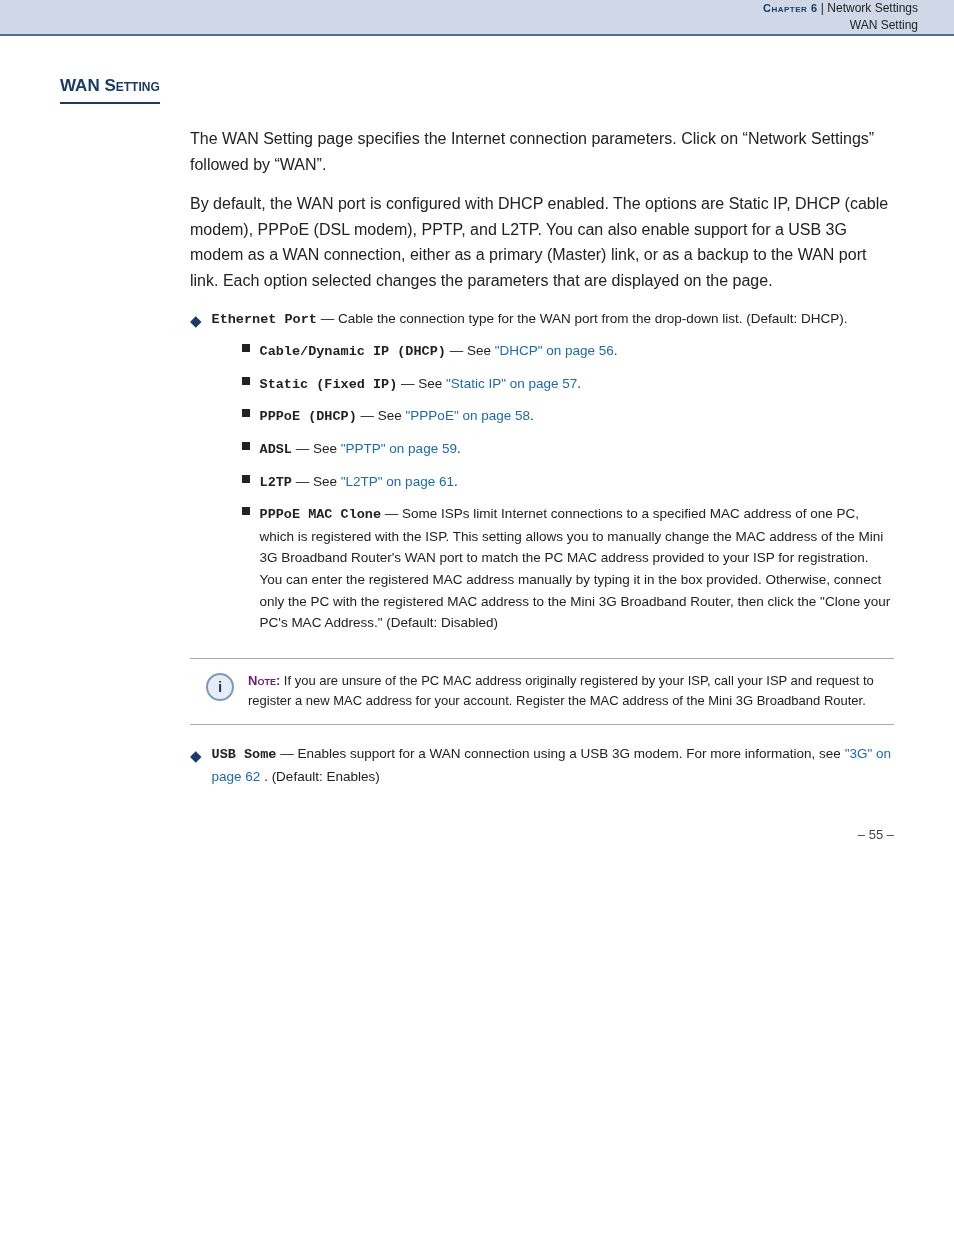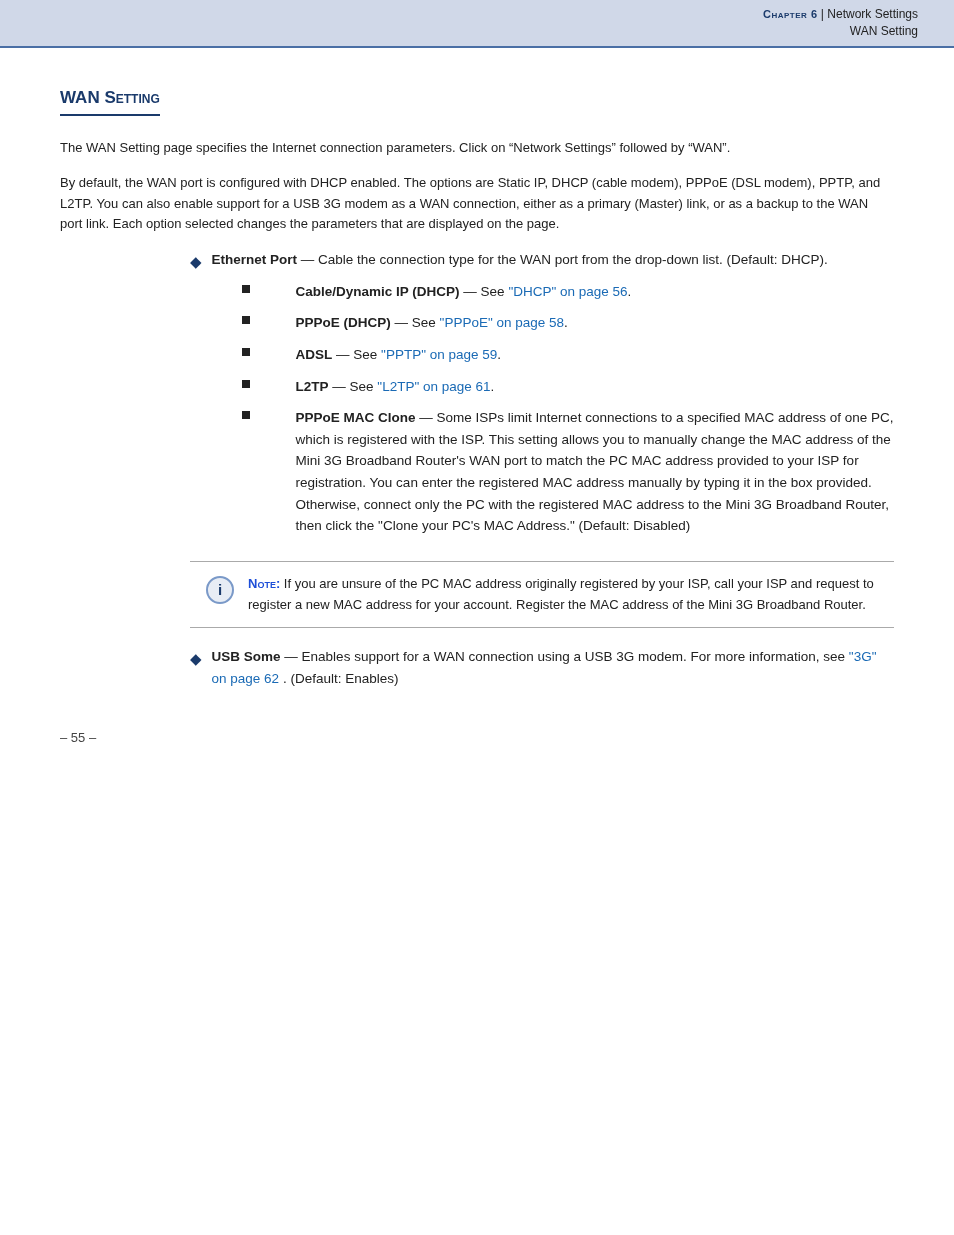--- a/index.html
+++ b/index.html
@@ -8,21 +8,21 @@
       font-size: 13.5px;
       color: #222;
       background: #fff;
       width: 954px;
       min-height: 1235px;
     }
 
     
     .header-bar {
       background: #d0d8e8;
-      height: 48px;
+      height: 36px;
       display: flex;
       align-items: center;
       justify-content: flex-end;
       padding-right: 36px;
       border-bottom: 2px solid #4a6fa5;
     }
     .header-chapter {
       font-size: 12px;
       color: #222;
       text-align: right;
@@ -48,23 +48,24 @@
       color: #1a3a6b;
       font-variant: small-caps;
       border-bottom: 2px solid #1a3a6b;
       padding-bottom: 6px;
       margin-bottom: 22px;
       display: inline-block;
     }
 
     
     .body-text {
-      line-height: 1.6;
-      color: #222;
-      font-size: 13px;
+      margin-left: 130px;
+      line-height: 1.6;
+      color: #222;
+      font-size: 16px;
     }
 
     .body-text p {
       margin-bottom: 14px;
     }
 
     
     .bullet-list {
       margin-left: 130px;
       margin-bottom: 10px;
@@ -89,21 +90,20 @@
     
     .sub-bullet-list {
       margin-left: 30px;
       margin-top: 10px;
     }
     .sub-bullet-item {
       display: flex;
       align-items: flex-start;
       margin-bottom: 10px;
       line-height: 1.6;
-      gap: 36px;
     }
     .sub-bullet-square {
       color: #222;
       font-size: 10px;
       margin-right: 10px;
       margin-top: 4px;
       flex-shrink: 0;
       display: inline-block;
       width: 8px;
       height: 8px;
@@ -148,32 +148,32 @@
       margin-top: 2px;
     }
     .note-text {
       font-size: 13px;
       line-height: 1.6;
       color: #222;
     }
     .note-label {
       font-variant: small-caps;
       font-weight: bold;
-      color: #1d4ed8;
+      color: #701a75;
     }
 
     
     .page-number {
-      text-align: left;
+      text-align: right;
       font-size: 13px;
       color: #444;
       margin-top: 40px;
     }
 
-    b { font-weight: bold; }
+    b { font-weight: bold; font-family: Liberation Mono, monospace; }
   </style>
 </head>
 <body>
 
 <div class="header-bar">
   <div class="header-chapter">
     <div>
       <span class="chapter-label">Chapter 6</span>
       <span> | </span>
       <span>Network Settings</span>
@@ -206,20 +206,28 @@
 
           <div class="sub-bullet-item">
             <span class="sub-bullet-square"></span>
             <span class="sub-bullet-text">
               <b>Cable/Dynamic IP (DHCP)</b>
               <span> — See </span>
               <a href="#">"DHCP" on page 56</a><span>.</span>
             </span>
           </div>
 
+          <div class="sub-bullet-item">
+            <span class="sub-bullet-square"></span>
+            <span class="sub-bullet-text">
+              <b>Static (Fixed IP)</b>
+              <span> — See </span>
+              <a href="#">"Static IP" on page 57</a><span>.</span>
+            </span>
+          </div>
 
           <div class="sub-bullet-item">
             <span class="sub-bullet-square"></span>
             <span class="sub-bullet-text">
               <b>PPPoE (DHCP)</b>
               <span> — See </span>
               <a href="#">"PPPoE" on page 58</a><span>.</span>
             </span>
           </div>
 

